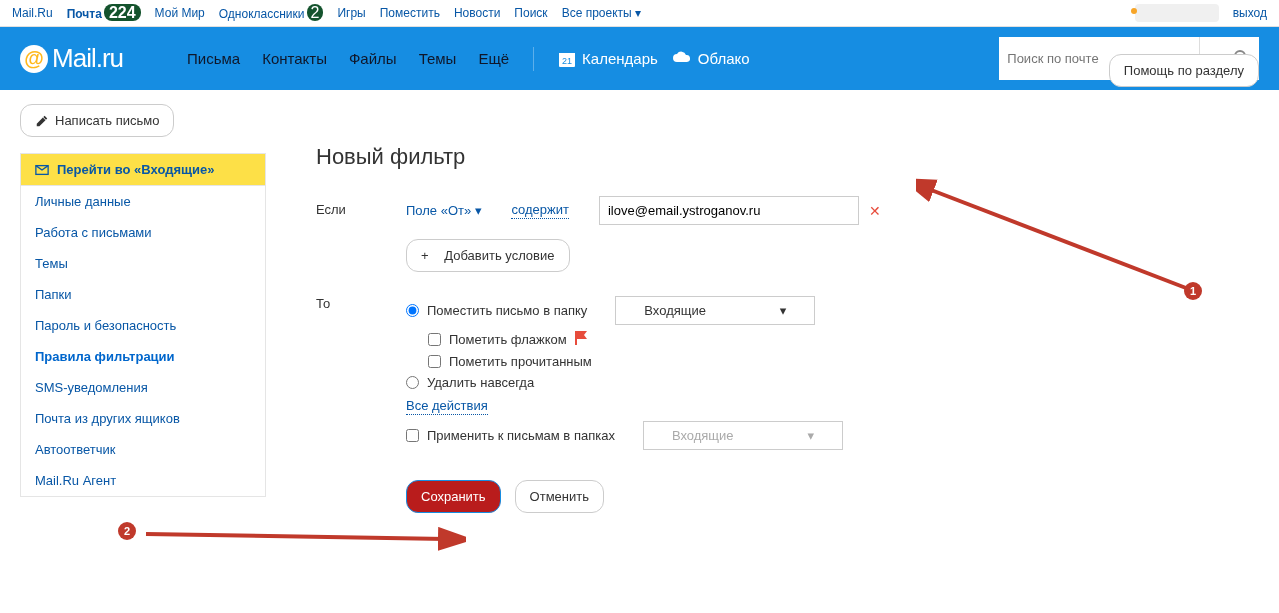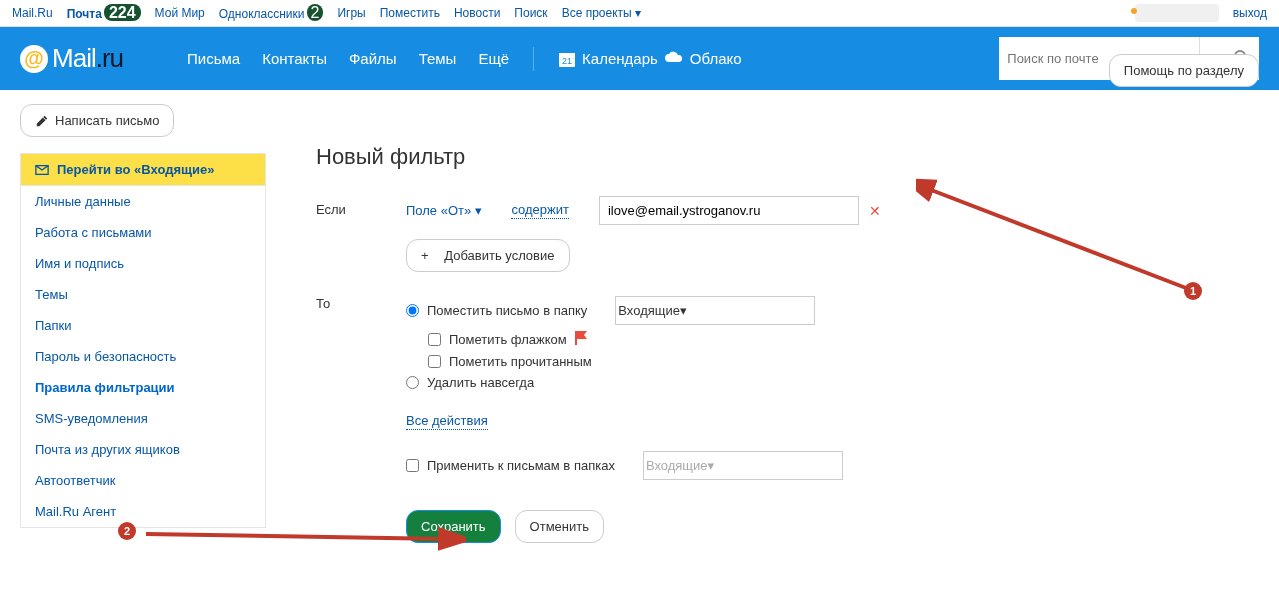--- a/index.html
+++ b/index.html
@@ -14,35 +14,35 @@
 .badge-orange.circle { border-radius:50%; padding:0 4px; }
 .topbar .right { margin-left:auto; display:flex; gap:14px; align-items:center; }
 .topbar .right a { color:#0857a6; }
 .user-pill { background:#f0f0f0; color:#999; padding:2px 40px; border-radius:4px; position:relative; }
 .user-pill::before { content:""; position:absolute; left:-4px; top:4px; width:6px; height:6px; background:#f7a528; border-radius:50%; }
 
 .header { background:#168de2; display:flex; align-items:center; padding:10px 20px; gap:24px; }
 .logo { color:#fff; font-size:26px; display:flex; align-items:center; gap:4px; font-family:'Trebuchet MS',sans-serif; }
 .logo-at { background:#fff; color:#ffb81c; border-radius:50%; width:28px; height:28px; display:inline-flex; align-items:center; justify-content:center; font-weight:bold; font-size:20px; }
 .logo-text { color:#fff; font-weight:300; letter-spacing:-1px; }
-.logo-text .ru { color:#0f172a; }
+.logo-text .ru { color:#ffffff; }
 .header-nav { display:flex; gap:22px; margin-left:40px; }
-.header-nav a { color:#ffffff; font-size:15px; }
+.header-nav a { color:#0f172a; font-size:15px; }
 .header-divider { width:1px; height:24px; background:rgba(255,255,255,0.3); }
-.header-extras { display:flex; gap:6px; align-items:center; }
+.header-extras { display:flex; gap:14px; align-items:center; }
 .header-extras a { color:#fff; font-size:15px; display:flex; align-items:center; gap:6px; }
 .header-search { margin-left:auto; display:flex; }
 .header-search input { width:200px; padding:14px 8px; border:none; font-size:13px; }
 .header-search .divider-btn { background:#fff; border:none; border-left:1px solid #ddd; padding:0 8px; color:#888; cursor:pointer; }
 .header-search button.search-btn { background:#fff; border:none; padding:0 10px; cursor:pointer; color:#888; }
 
 .content { display:flex; padding:14px 20px; gap:20px; align-items:flex-start; }
 .leftcol { width:246px; flex-shrink:0; }
 .btn { display:inline-flex; align-items:center; gap:6px; padding:8px 14px; border:1px solid #ccc; background:#fff; border-radius:12px; cursor:pointer; font-size:13px; color:#333; }
-.btn.primary { background:#15803d; color:#fff; border-color:#168de2; }
+.btn.primary { background:#b91c1c; color:#fff; border-color:#168de2; }
 .help-btn { margin-left:auto; }
 .toolbar { display:flex; margin-bottom:16px; }
 
 .sidemenu { border:1px solid #e5e5e5; background:#fff; }
 .sidemenu a { display:block; padding:8px 14px; color:#0857a6; }
 .sidemenu a.active { color:#06c; font-weight:bold; }
 .sidemenu a.top { background:#fde047; border-bottom:1px solid #e5e5e5; font-weight:bold; display:flex; align-items:center; gap:8px; }
 
 .main { flex:1; background:#fff; position:relative; }
 h1 { font-size:22px; font-weight:normal; color:#333; padding:24px 30px 26px; }
@@ -54,21 +54,21 @@
 
 .cond { display:flex; align-items:center; gap:30px; }
 .link-dotted { color:#0857a6; border-bottom:1px dotted #0857a6; cursor:pointer; padding-bottom:1px; }
 .field-select { color:#0857a6; cursor:pointer; }
 .text-input { border:1px solid #ccc; padding:6px 8px; width:260px; font-size:13px; }
 .remove-x { color:#e74c3c; cursor:pointer; font-size:14px; margin-left:10px; }
 .add-cond-btn { margin-top:14px; }
 
 .radio-row, .check-row { display:flex; align-items:center; gap:8px; margin:6px 0; }
 .radio-row input, .check-row input { margin:0; }
-.folder-select { border:1px solid #ccc; padding:6px 2px; width:200px; display:flex; align-items:center; cursor:pointer; margin-left:20px; background:#fff; }
+.folder-select { border:1px solid #ccc; padding:6px 28px; width:200px; display:flex; justify-content:space-between; align-items:center; cursor:pointer; margin-left:20px; background:#fff; }
 .folder-select.disabled { color:#aaa; }
 .flag-icon { color:#e74c3c; display:inline-block; }
 .sub-checks { margin-left:22px; }
 
 .actions-footer { display:flex; gap:14px; margin-top:30px; }
 
 .annot { position:absolute; pointer-events:none; }
 .annot-circle { background:#c0392b; color:#fff; width:18px; height:18px; border-radius:50%; display:flex; align-items:center; justify-content:center; font-size:11px; font-weight:bold; }
 svg.arrow { position:absolute; pointer-events:none; }
 
@@ -153,21 +153,20 @@
     <div class="sidemenu">
       <a href="#" class="top">
         <svg class="icon-sm" viewBox="0 0 16 16">
             <rect x="1" y="3" width="14" height="10" fill="none" stroke="#0857a6" stroke-width="1.5"></rect>
             <path d="M1 3l7 5 7-5" fill="none" stroke="#0857a6" stroke-width="1.5"></path>
           </svg>
         <span>Перейти во «Входящие»</span>
       </a>
       <a href="#">Личные данные</a>
       <a href="#">Работа с письмами</a>
-      <a href="#">Имя и подпись</a>
       <a href="#">Темы</a>
       <a href="#">Папки</a>
       <a href="#">Пароль и безопасность</a>
       <a href="#" class="active">Правила фильтрации</a>
       <a href="#">SMS-уведомления</a>
       <a href="#">Почта из других ящиков</a>
       <a href="#">Автоответчик</a>
       <a href="#">Mail.Ru Агент</a>
     </div>
   </div>
@@ -222,21 +221,21 @@
             </div>
             <div class="check-row">
               <input type="checkbox" style="">
               <span>Пометить прочитанным</span>
             </div>
           </div>
           <div class="radio-row">
             <input type="radio" name="action" style="">
             <span>Удалить навсегда</span>
           </div>
-          <div style="margin:23px 0;">
+          <div style="margin:8px 0;">
             <span class="link-dotted">Все действия</span>
           </div>
           <div class="check-row">
             <input type="checkbox" style="">
             <span>Применить к письмам в папках</span>
             <div class="folder-select disabled">
               <span>Входящие</span>
               <span>▾</span>
             </div>
           </div>

